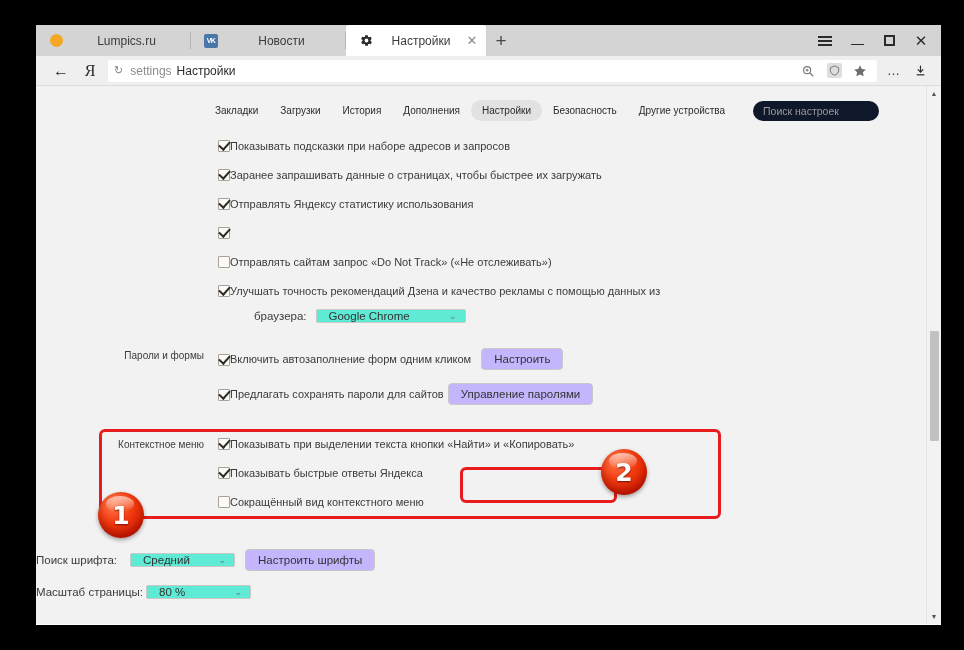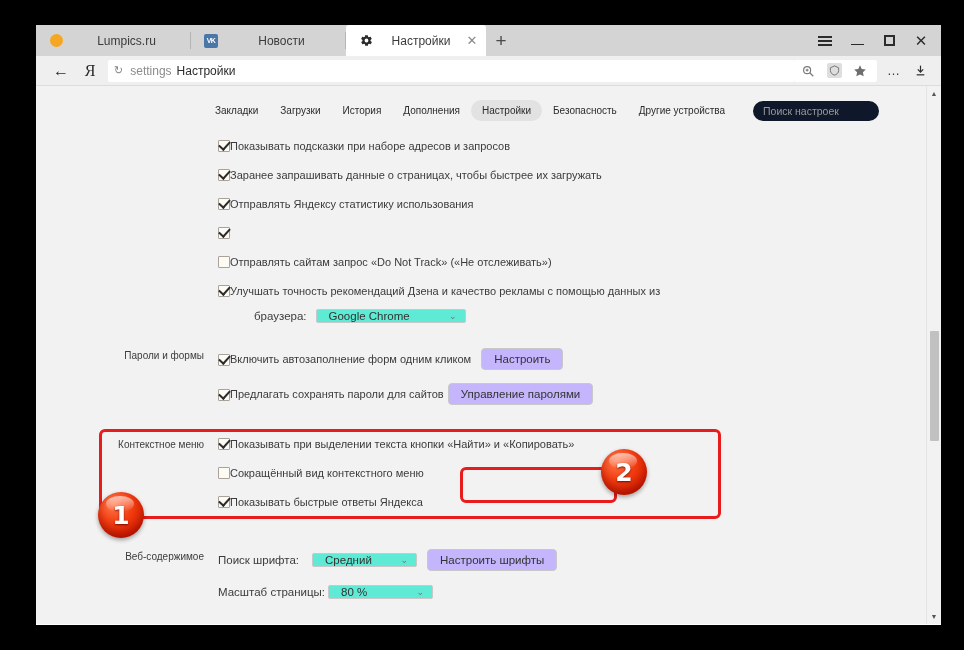--- a/index.html
+++ b/index.html
@@ -520,36 +520,35 @@
       <div class="srow">
         <div class="slabel">Контекстное меню</div>
         <div class="sbody">
 
           <div class="chkline">
             <span class="chkbox on"></span>
             <span class="chktext">Показывать при выделении текста кнопки «Найти» и «Копировать»</span>
           </div>
 
           <div class="chkline">
+            <span class="chkbox on"></span>
+            <span class="chktext">Показывать быстрые ответы Яндекса</span>
+          </div>
+
+          <div class="chkline">
             <span class="chkbox"></span>
             <span class="chktext">Сокращённый вид контекстного меню</span>
           </div>
 
-          <div class="chkline">
-            <span class="chkbox on"></span>
-            <span class="chktext">Показывать быстрые ответы Яндекса</span>
-          </div>
-
         </div>
       </div>
 
       <div style="height:25px"></div>
 
       <div class="srow">
-        <div class="slabel">Веб-содержимое</div>
         <div class="sbody">
 
           <div class="chkline" style="align-items:center;margin-bottom:12px">
             <span class="inline-label">Поиск шрифта:</span>
             <span class="select" style="margin-left:13px;width:105px">
               <span class="sv">Средний</span>
               <span class="chev">⌄</span>
             </span>
             <span class="btn" style="margin-left:10px">Настроить шрифты</span>
           </div>

